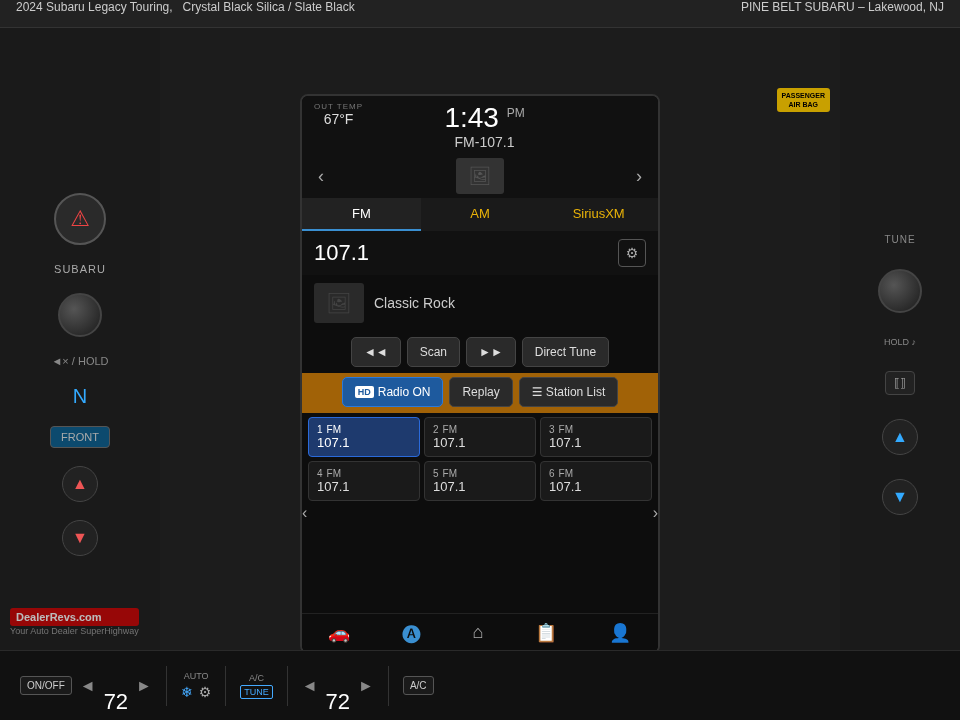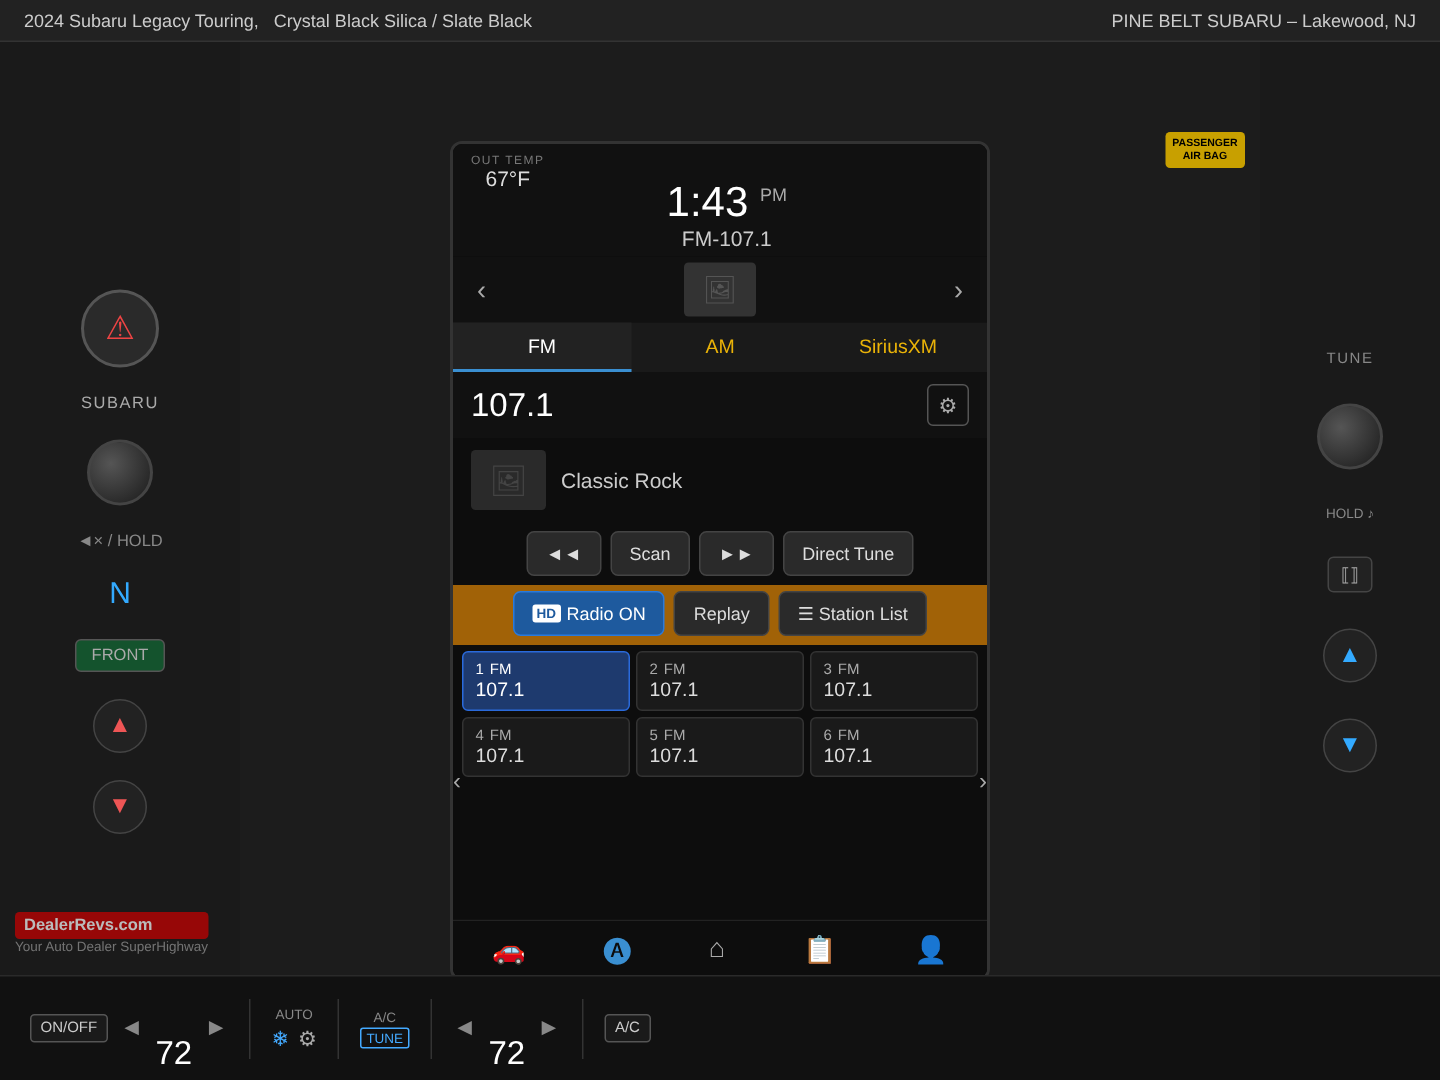--- a/index.html
+++ b/index.html
@@ -12,21 +12,21 @@
       position: relative;
     }
 
     
     #header-bar {
       position: absolute;
       top: 0; left: 0; right: 0;
       height: 28px;
       background: #222;
       display: flex;
-      align-items: center;
+      align-items: flex-start;
       justify-content: space-between;
       padding: 0 16px;
       border-bottom: 1px solid #333;
     }
     #header-bar .car-title {
       color: #ccc;
       font-size: 12px;
     }
     #header-bar .dealer {
       color: #ccc;
@@ -116,21 +116,20 @@
       font-size: 8px;
       color: #777;
       letter-spacing: 1px;
     }
     #out-temp .value {
       font-size: 14px;
       color: #ddd;
     }
     #time-section {
       text-align: center;
-      margin-top: 17px;
     }
     #time-display {
       font-size: 28px;
       color: #fff;
       font-weight: 300;
     }
     #time-display .ampm {
       font-size: 12px;
       color: #aaa;
       vertical-align: super;
@@ -431,21 +430,21 @@
     .mute-btn {
       display: flex;
       align-items: center;
       gap: 4px;
       color: #888;
       font-size: 11px;
       cursor: pointer;
       text-align: right;
     }
     .front-btn {
-      background: #14532d;
+      background: #0c4a6e;
       border: 1px solid #555;
       border-radius: 4px;
       color: #aaa;
       font-size: 11px;
       padding: 4px 10px;
       cursor: pointer;
     }
     .arrow-up, .arrow-down {
       width: 36px;
       height: 36px;

